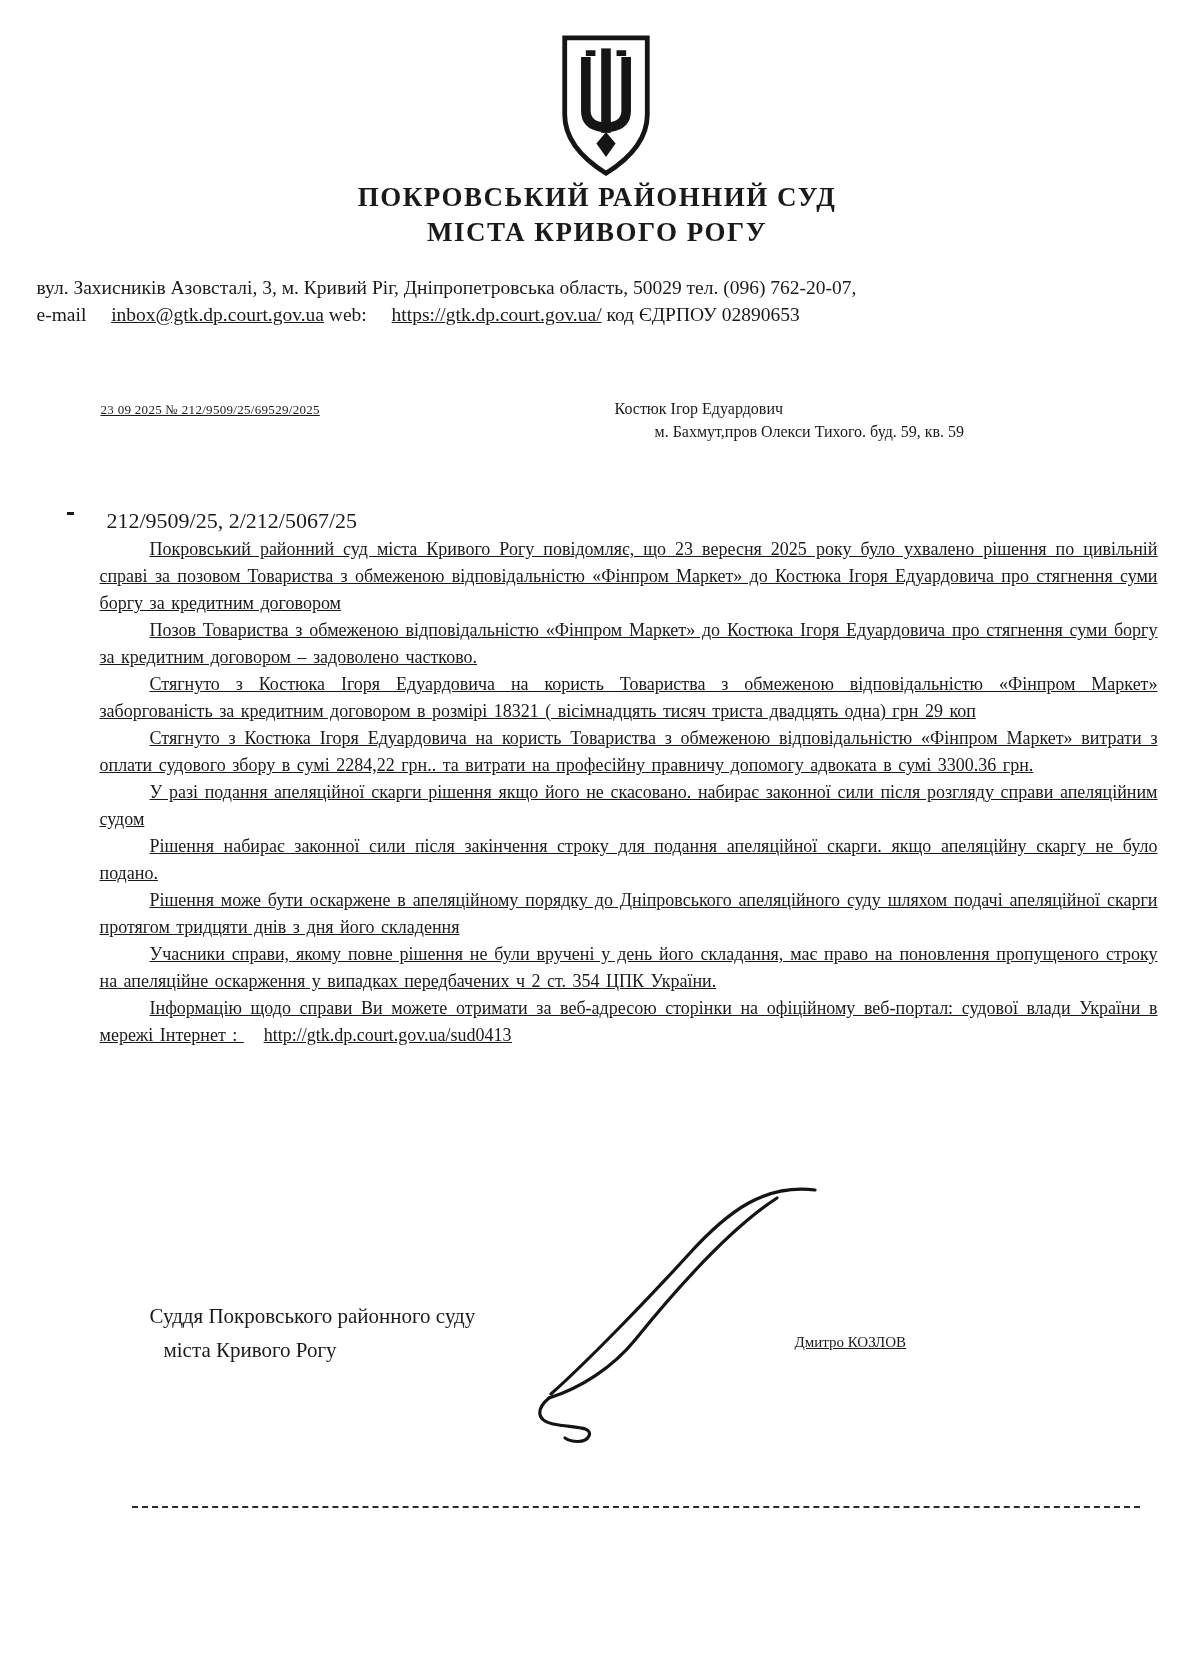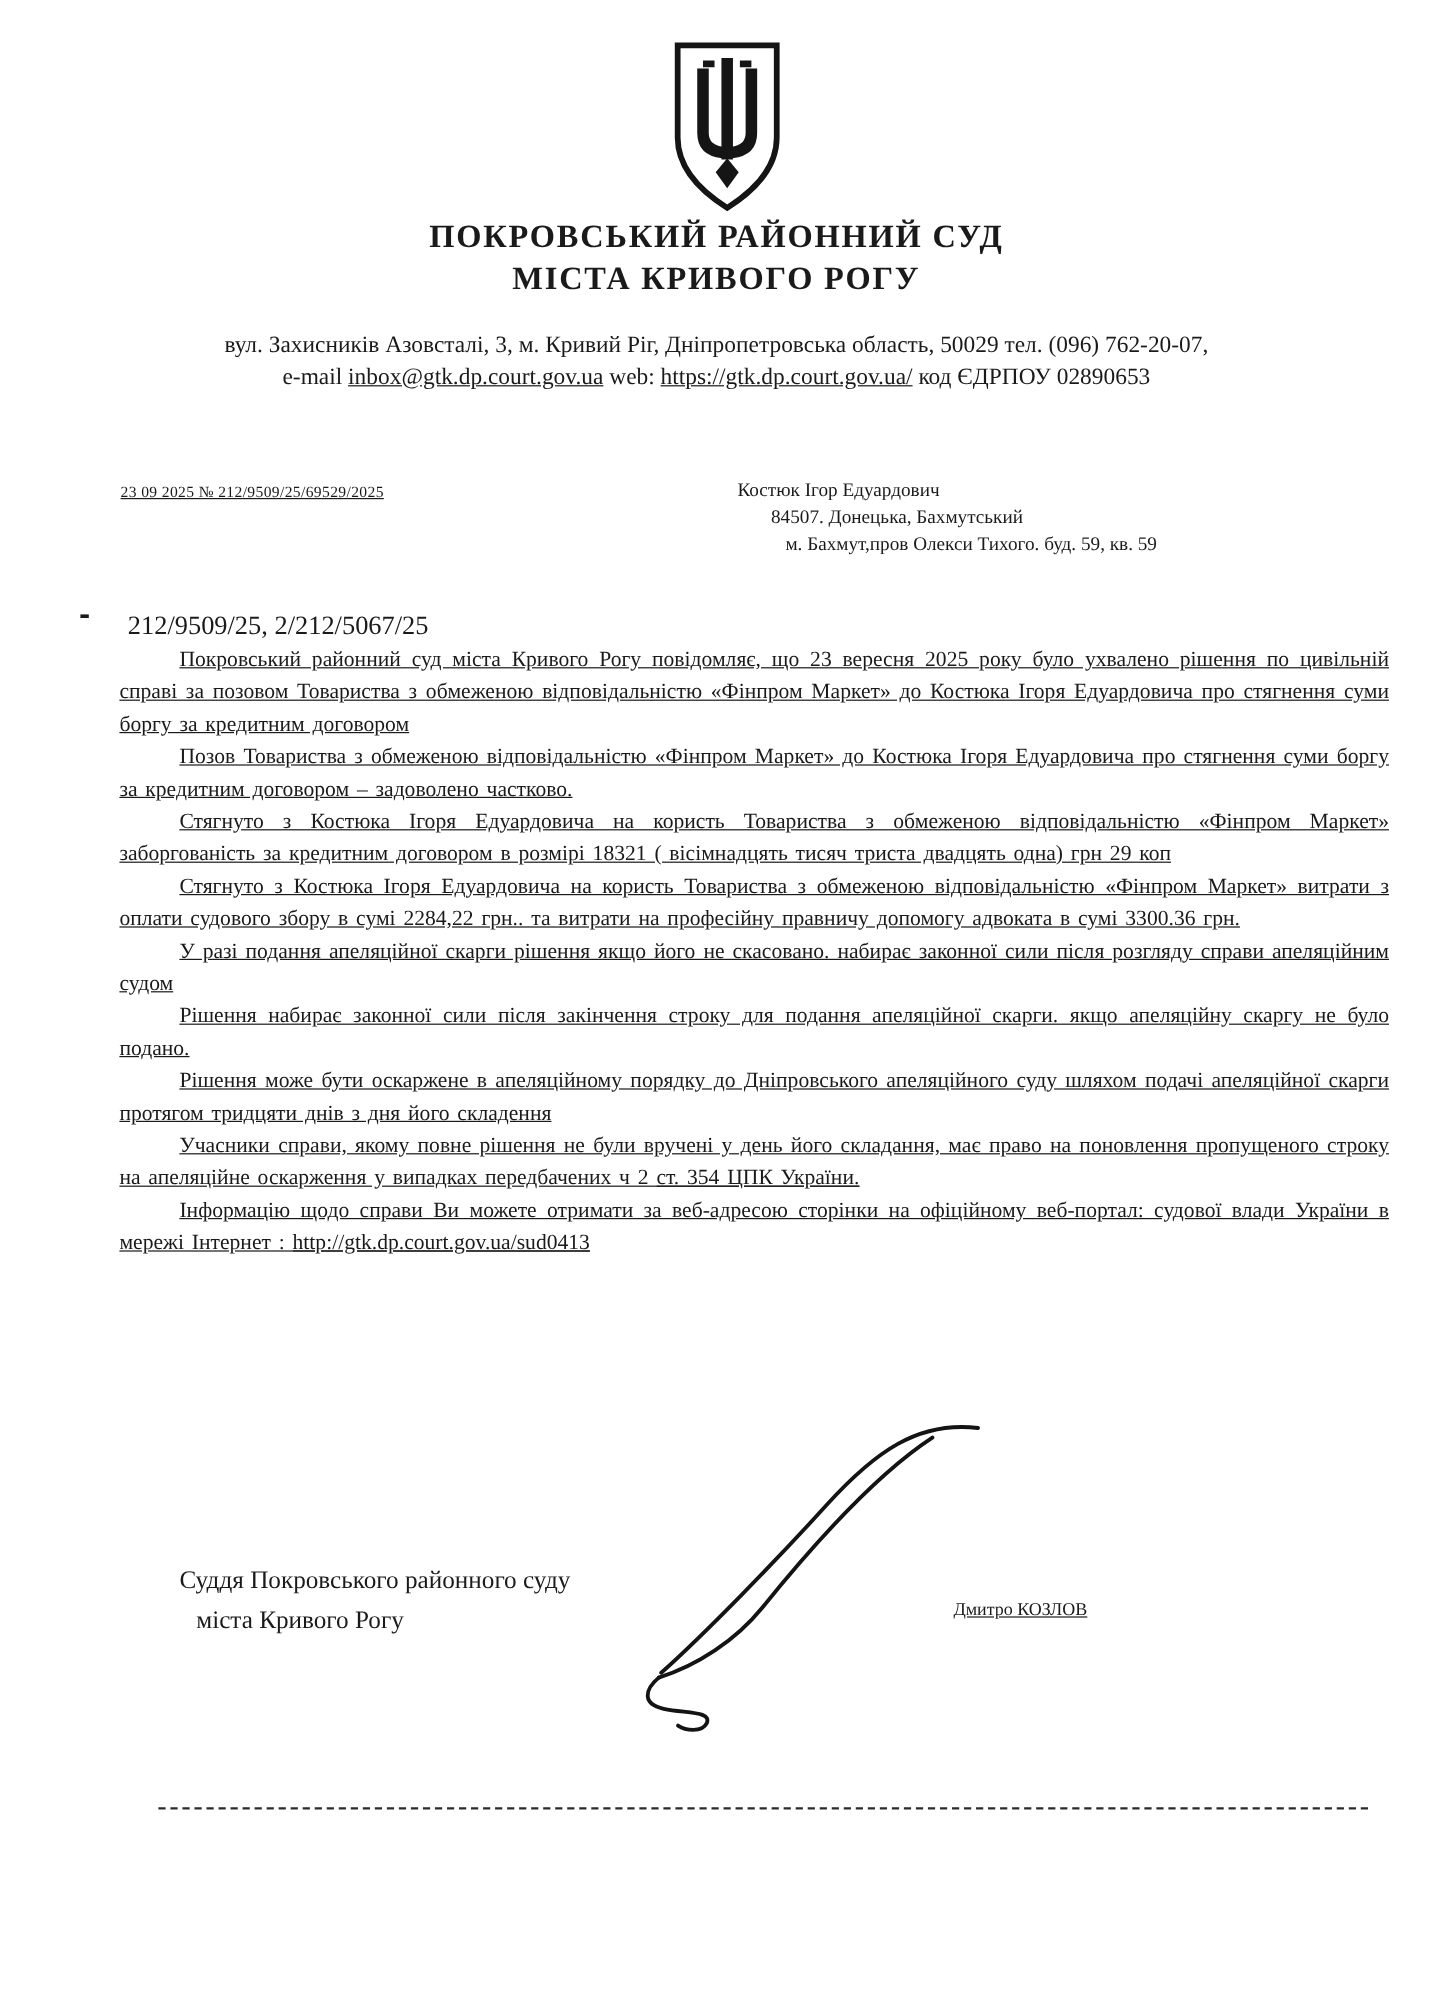--- a/index.html
+++ b/index.html
@@ -14,24 +14,24 @@
     overflow:hidden;
   }
   .emblem { position:absolute; left:521px; top:34px; width:96px; height:144px; }
   .court-title {
     position:absolute; left:0; top:180px; width:100%;
     text-align:center; font-weight:bold; font-size:27px;
     letter-spacing:1.5px; line-height:1.3;
   }
   .address {
     position:absolute; left:0; top:274px; width:100%;
-    text-align:center; font-size:19.5px; line-height:1.4;
+    text-align:left; font-size:19.5px; line-height:1.4;
   }
   .u { text-decoration:underline; }
-  a.doc-link, span.doc-link { color:#1a1a1a; text-decoration:underline; cursor:pointer; }
+  a.doc-link, span.doc-link { color:#1a1a1a; text-decoration:underline; cursor:pointer;margin-left:20px; }
   .refline { position:absolute; left:64px; top:402px; font-size:13px; letter-spacing:0.3px; }
   .recipient { position:absolute; left:578px; top:398px; font-size:16px; line-height:1.42; }
   .recipient .r2 { padding-left:28px; }
   .recipient .r3 { padding-left:40px; }
   .casenums { position:absolute; left:70px; top:508px; font-size:22px; }
   .stray-mark { position:absolute; left:30px; top:512px; width:7px; height:3px; background:#1a1a1a; }
   .letter-body {
     position:absolute; left:63px; top:536px; width:1058px;
     font-size:18px; line-height:1.5; text-align:justify;
     word-spacing:2px;
@@ -71,21 +71,20 @@
     <div>вул. Захисників Азовсталі, 3, м. Кривий Ріг,  Дніпропетровська область, 50029 тел. (096) 762-20-07,</div>
     <div>
       <span>e-mail  </span><span class="doc-link">inbox@gtk.dp.court.gov.ua</span><span>   web: </span><span class="doc-link">https://gtk.dp.court.gov.ua/</span><span>  код ЄДРПОУ 02890653</span>
     </div>
   </div>
 
   <div class="refline u">23 09 2025 №  212/9509/25/69529/2025</div>
 
   <div class="recipient">
     <div>Костюк Ігор Едуардович</div>
-    <div class="r2">84507.  Донецька,  Бахмутський</div>
     <div class="r3">м. Бахмут,пров  Олекси Тихого. буд. 59, кв. 59</div>
   </div>
 
   <div class="casenums">212/9509/25, 2/212/5067/25</div>
 
   <div class="stray-mark"></div>
 
   <div class="letter-body">
     <p>Покровський  районний суд міста Кривого Рогу повідомляє, що 23 вересня  2025 року було ухвалено рішення по цивільній справі за позовом Товариства з обмеженою відповідальністю «Фінпром Маркет» до Костюка Ігоря Едуардовича про стягнення суми боргу за кредитним договором</p>
     <p>Позов Товариства з обмеженою відповідальністю «Фінпром Маркет» до Костюка Ігоря Едуардовича про стягнення суми боргу за кредитним договором – задоволено частково.</p>

